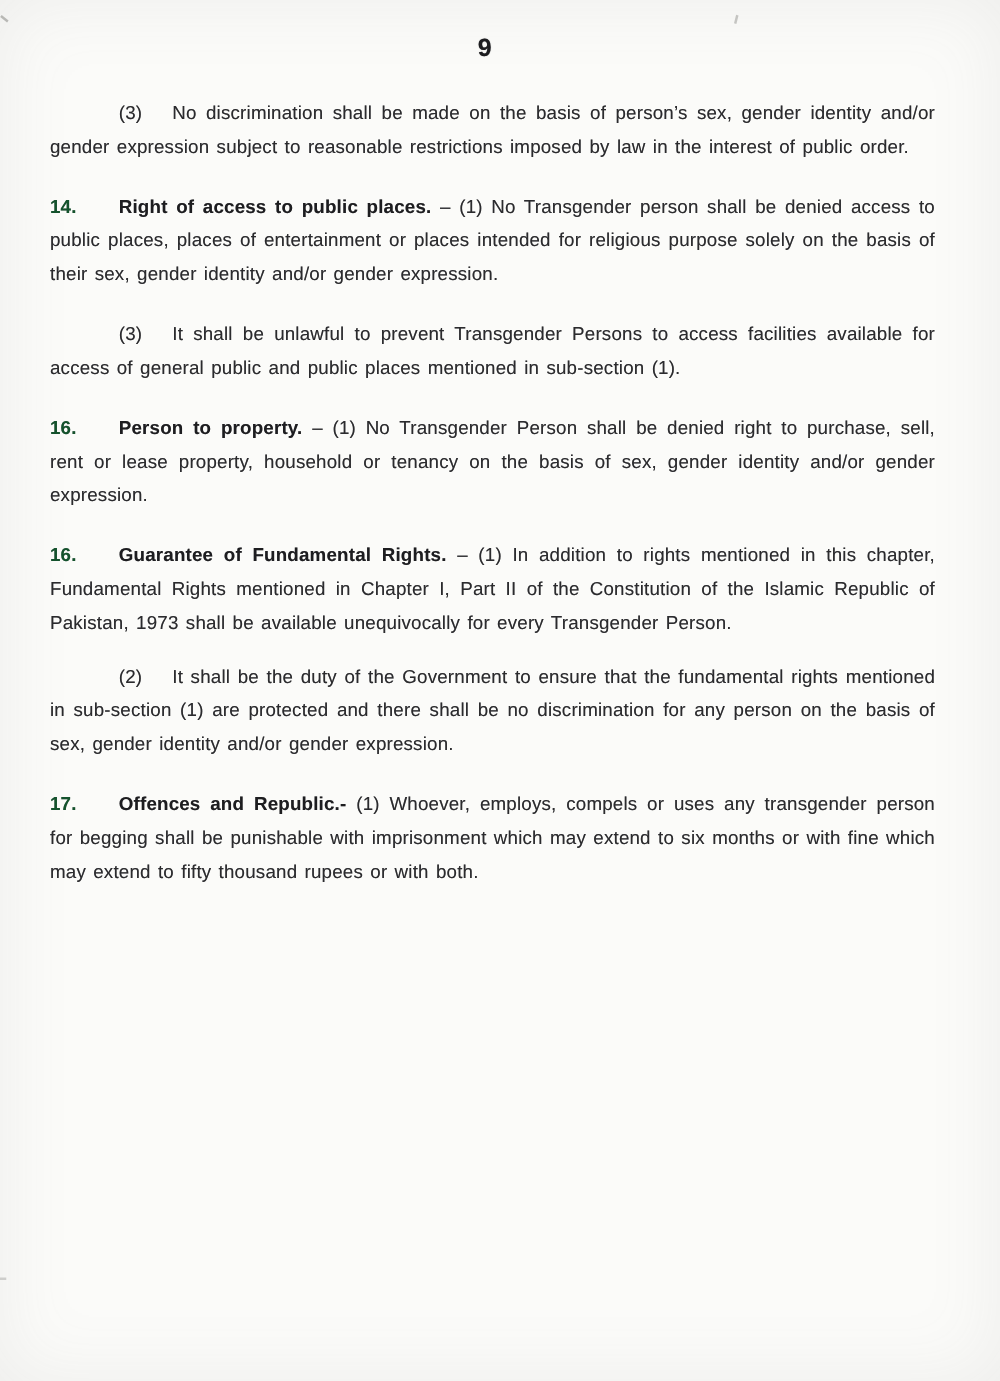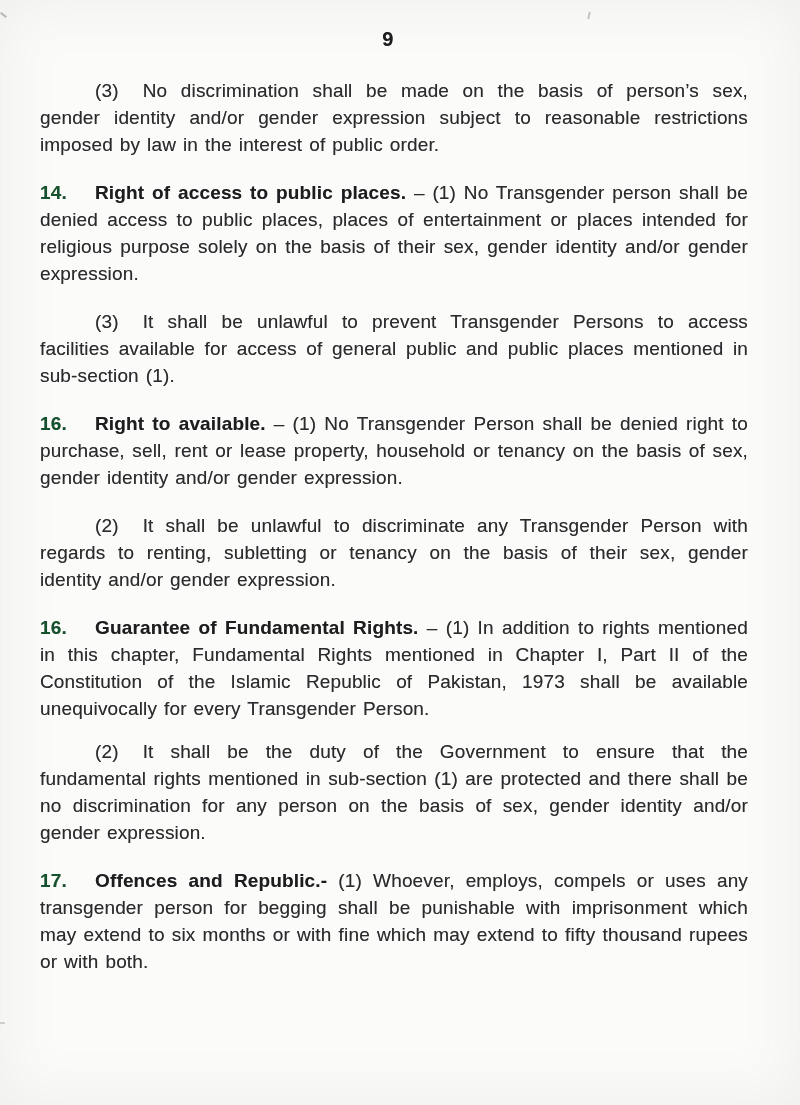--- a/index.html
+++ b/index.html
@@ -30,21 +30,21 @@
     text-align: center;
     font-weight: 700;
     font-size: 20px;
     letter-spacing: .5px;
     color: #1d1d20;
     margin: 8px 12px 26px 0;
     text-shadow: 0 0 .6px rgba(30,30,30,.6);
   }
   p.block {
     margin: 21px 0 0 0;
-    font-size: 19px;
+    font-size: 15px;
     line-height: 27px;
     text-align: justify;
     letter-spacing: .15px;
     word-spacing: 1.5px;
     color: #2b2b2e;
     text-shadow: 0 0 .5px rgba(45,45,48,.45);
   }
   p.block.tight {
     margin-top: 16px;
   }
@@ -91,22 +91,21 @@
 </style>
 </head>
 <body>
 
 <div class="page">
   <div class="page-number">9</div>
   <div id="document-body">
       <p class="block sub"><span class="sub-label">(3)</span><span class="sub-text">No discrimination shall be made on the basis of person’s sex, gender identity and/or gender expression subject to reasonable restrictions imposed by law in the interest of public order.</span></p>
       <p class="block section"><span class="sec-num">14.</span><span class="sec-title">Right of access to public places.</span> <span class="sec-text">– (1) No Transgender person shall be denied access to public places, places of entertainment or places intended for religious purpose solely on the basis of their sex, gender identity and/or gender expression.</span></p>
       <p class="block sub"><span class="sub-label">(3)</span><span class="sub-text">It shall be unlawful to prevent Transgender Persons to access facilities available for access of general public and public places mentioned in sub-section (1).</span></p>
-      <p class="block section"><span class="sec-num">16.</span><span class="sec-title">Right to available.</span> <span class="sec-text">– (1) No Transgender Person shall be denied right to purchase, sell, rent or lease property, household or tenancy on the basis of sex, gender identity and/or gender expression.</span></p>
-      <p class="block sub"><span class="sub-label">(2)</span><span class="sub-text">It shall be unlawful to discriminate any Transgender Person with regards to renting, subletting or tenancy on the basis of their sex, gender identity and/or gender expression.</span></p>
+      <p class="block section"><span class="sec-num">16.</span><span class="sec-title">Person to property.</span> <span class="sec-text">– (1) No Transgender Person shall be denied right to purchase, sell, rent or lease property, household or tenancy on the basis of sex, gender identity and/or gender expression.</span></p>
       <p class="block section"><span class="sec-num">16.</span><span class="sec-title">Guarantee of Fundamental Rights.</span> <span class="sec-text">– (1) In addition to rights mentioned in this chapter, Fundamental Rights mentioned in Chapter I, Part II of the Constitution of the Islamic Republic of Pakistan, 1973 shall be available unequivocally for every Transgender Person.</span></p>
       <p class="block sub tight"><span class="sub-label">(2)</span><span class="sub-text">It shall be the duty of the Government to ensure that the fundamental rights mentioned in sub-section (1) are protected and there shall be no discrimination for any person on the basis of sex, gender identity and/or gender expression.</span></p>
       <p class="block section"><span class="sec-num">17.</span><span class="sec-title">Offences and Republic.-</span> <span class="sec-text">(1) Whoever, employs, compels or uses any transgender person for begging shall be punishable with imprisonment which may extend to six months or with fine which may extend to fifty thousand rupees or with both.</span></p>
     </div>
 </div>
 
 <span class="artifact a1"></span>
 <span class="artifact a2"></span>
 <span class="artifact a3"></span>
 

